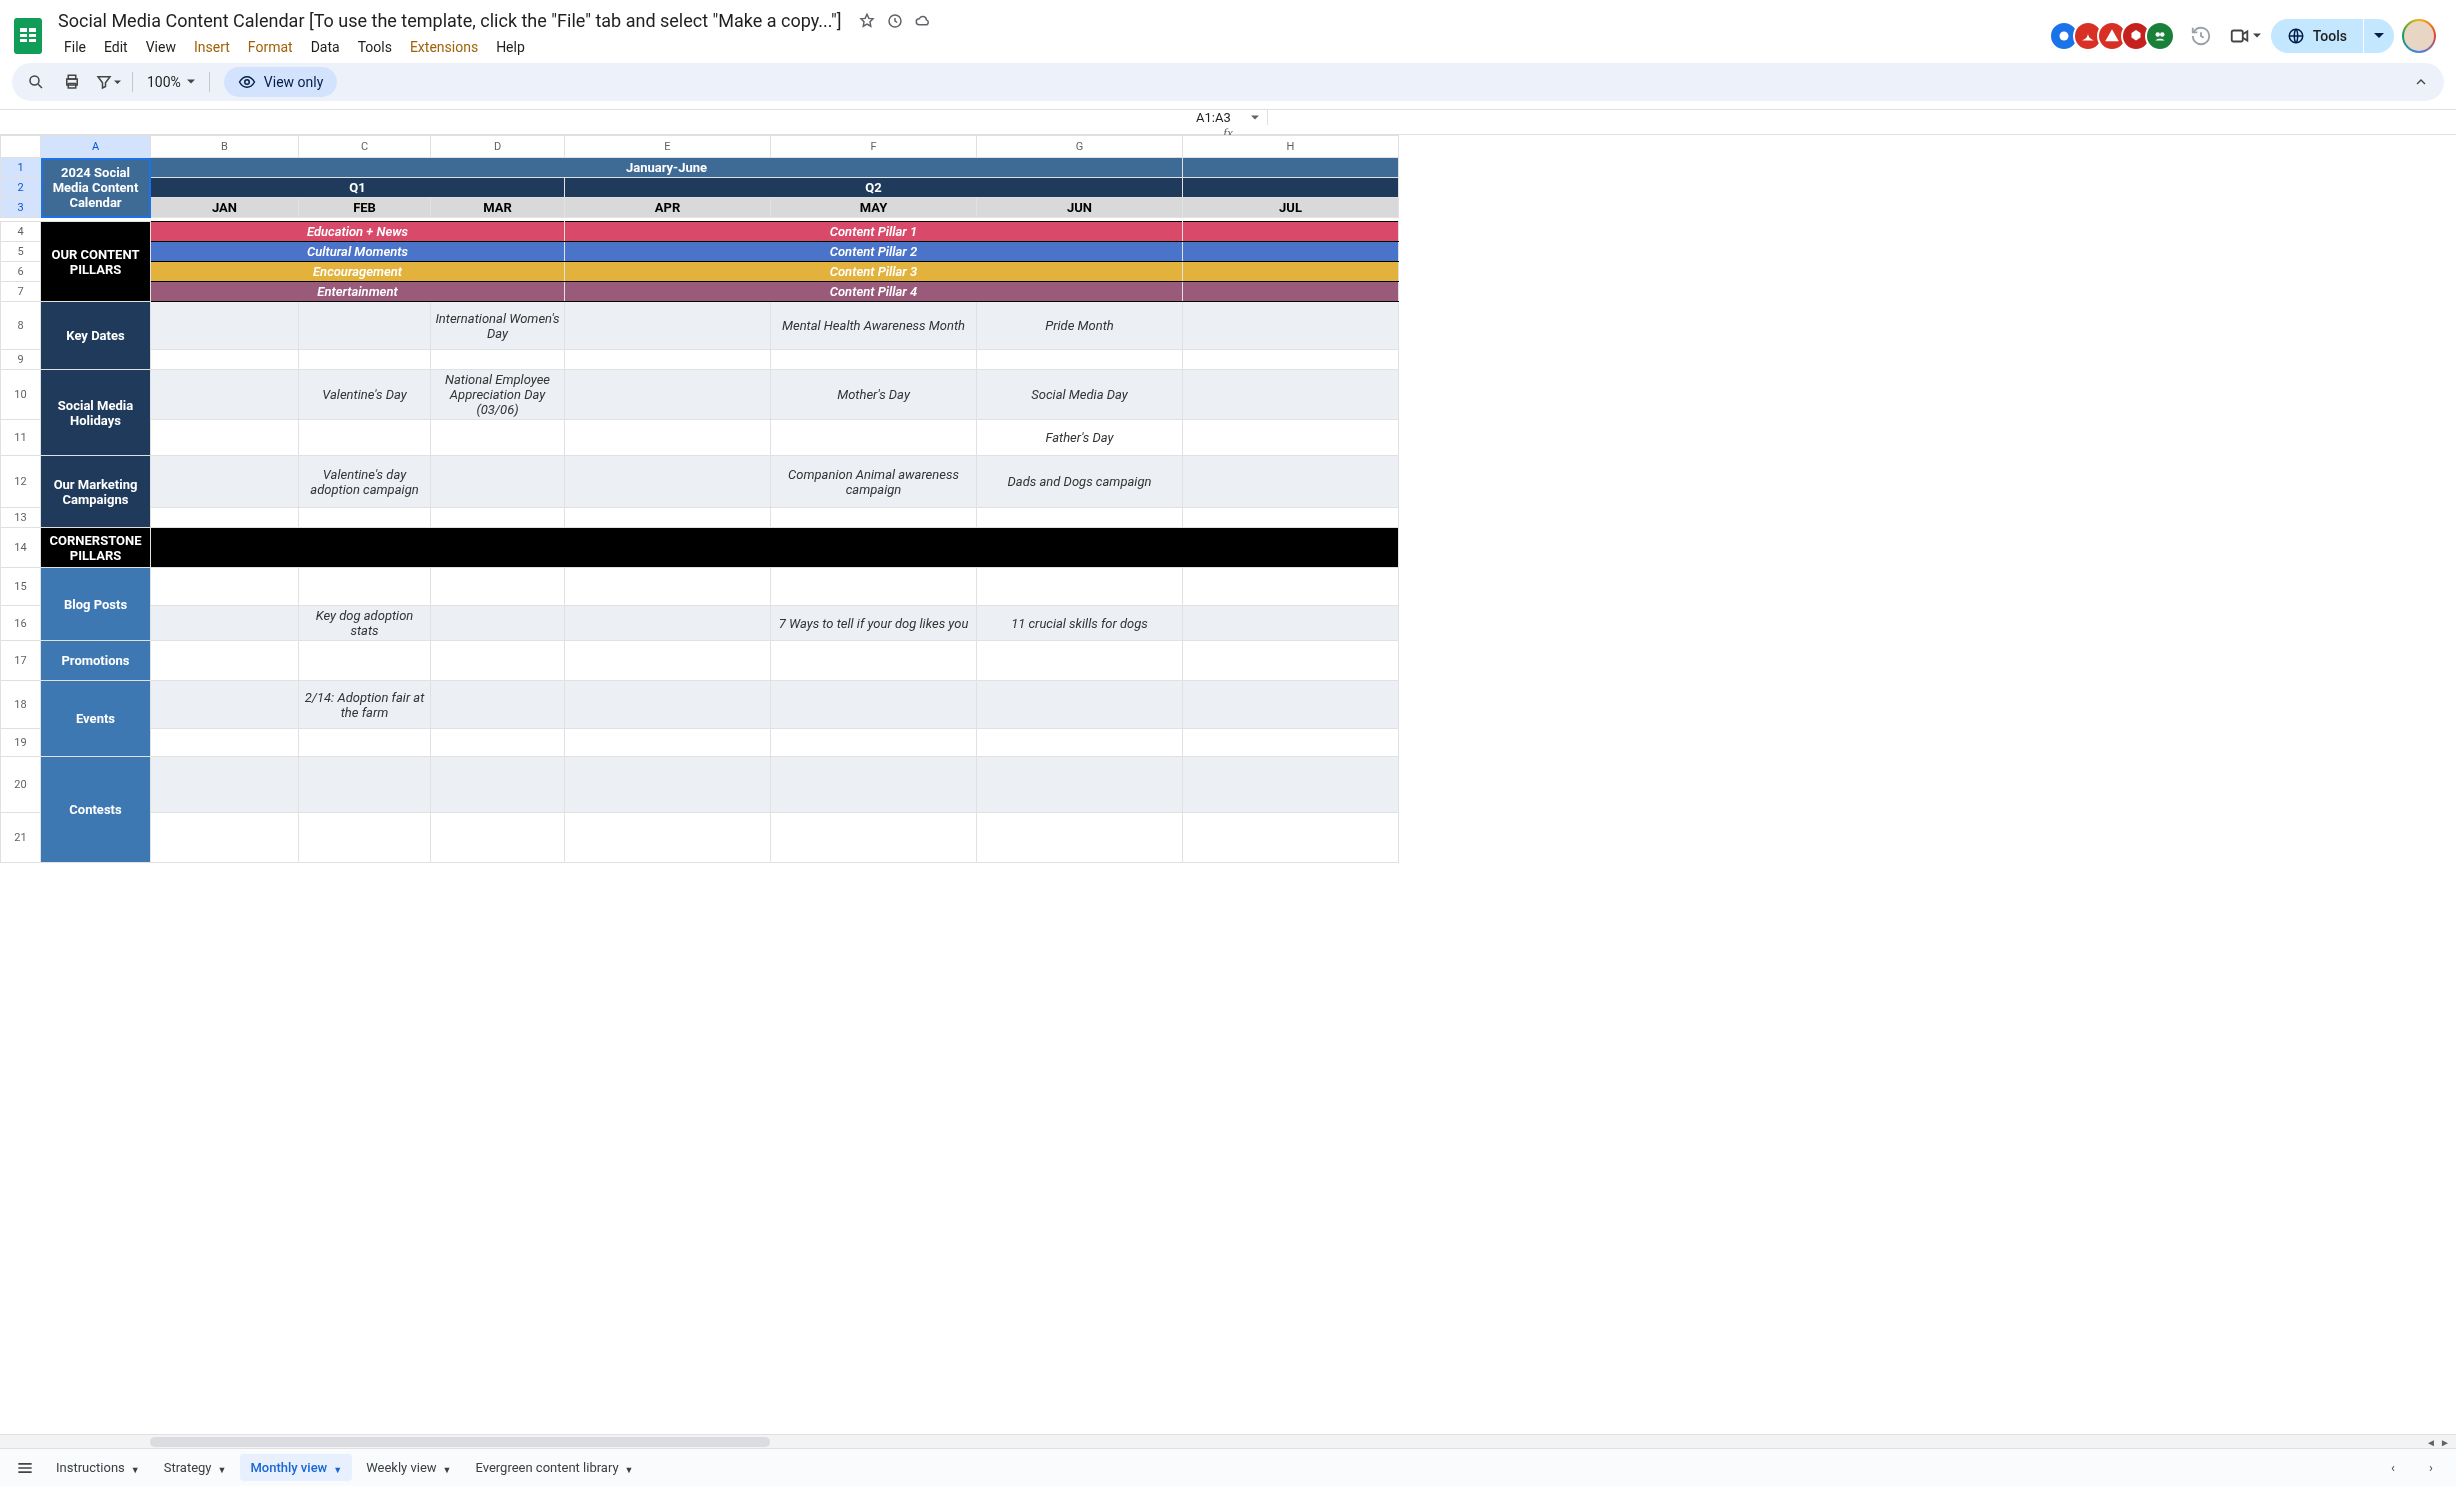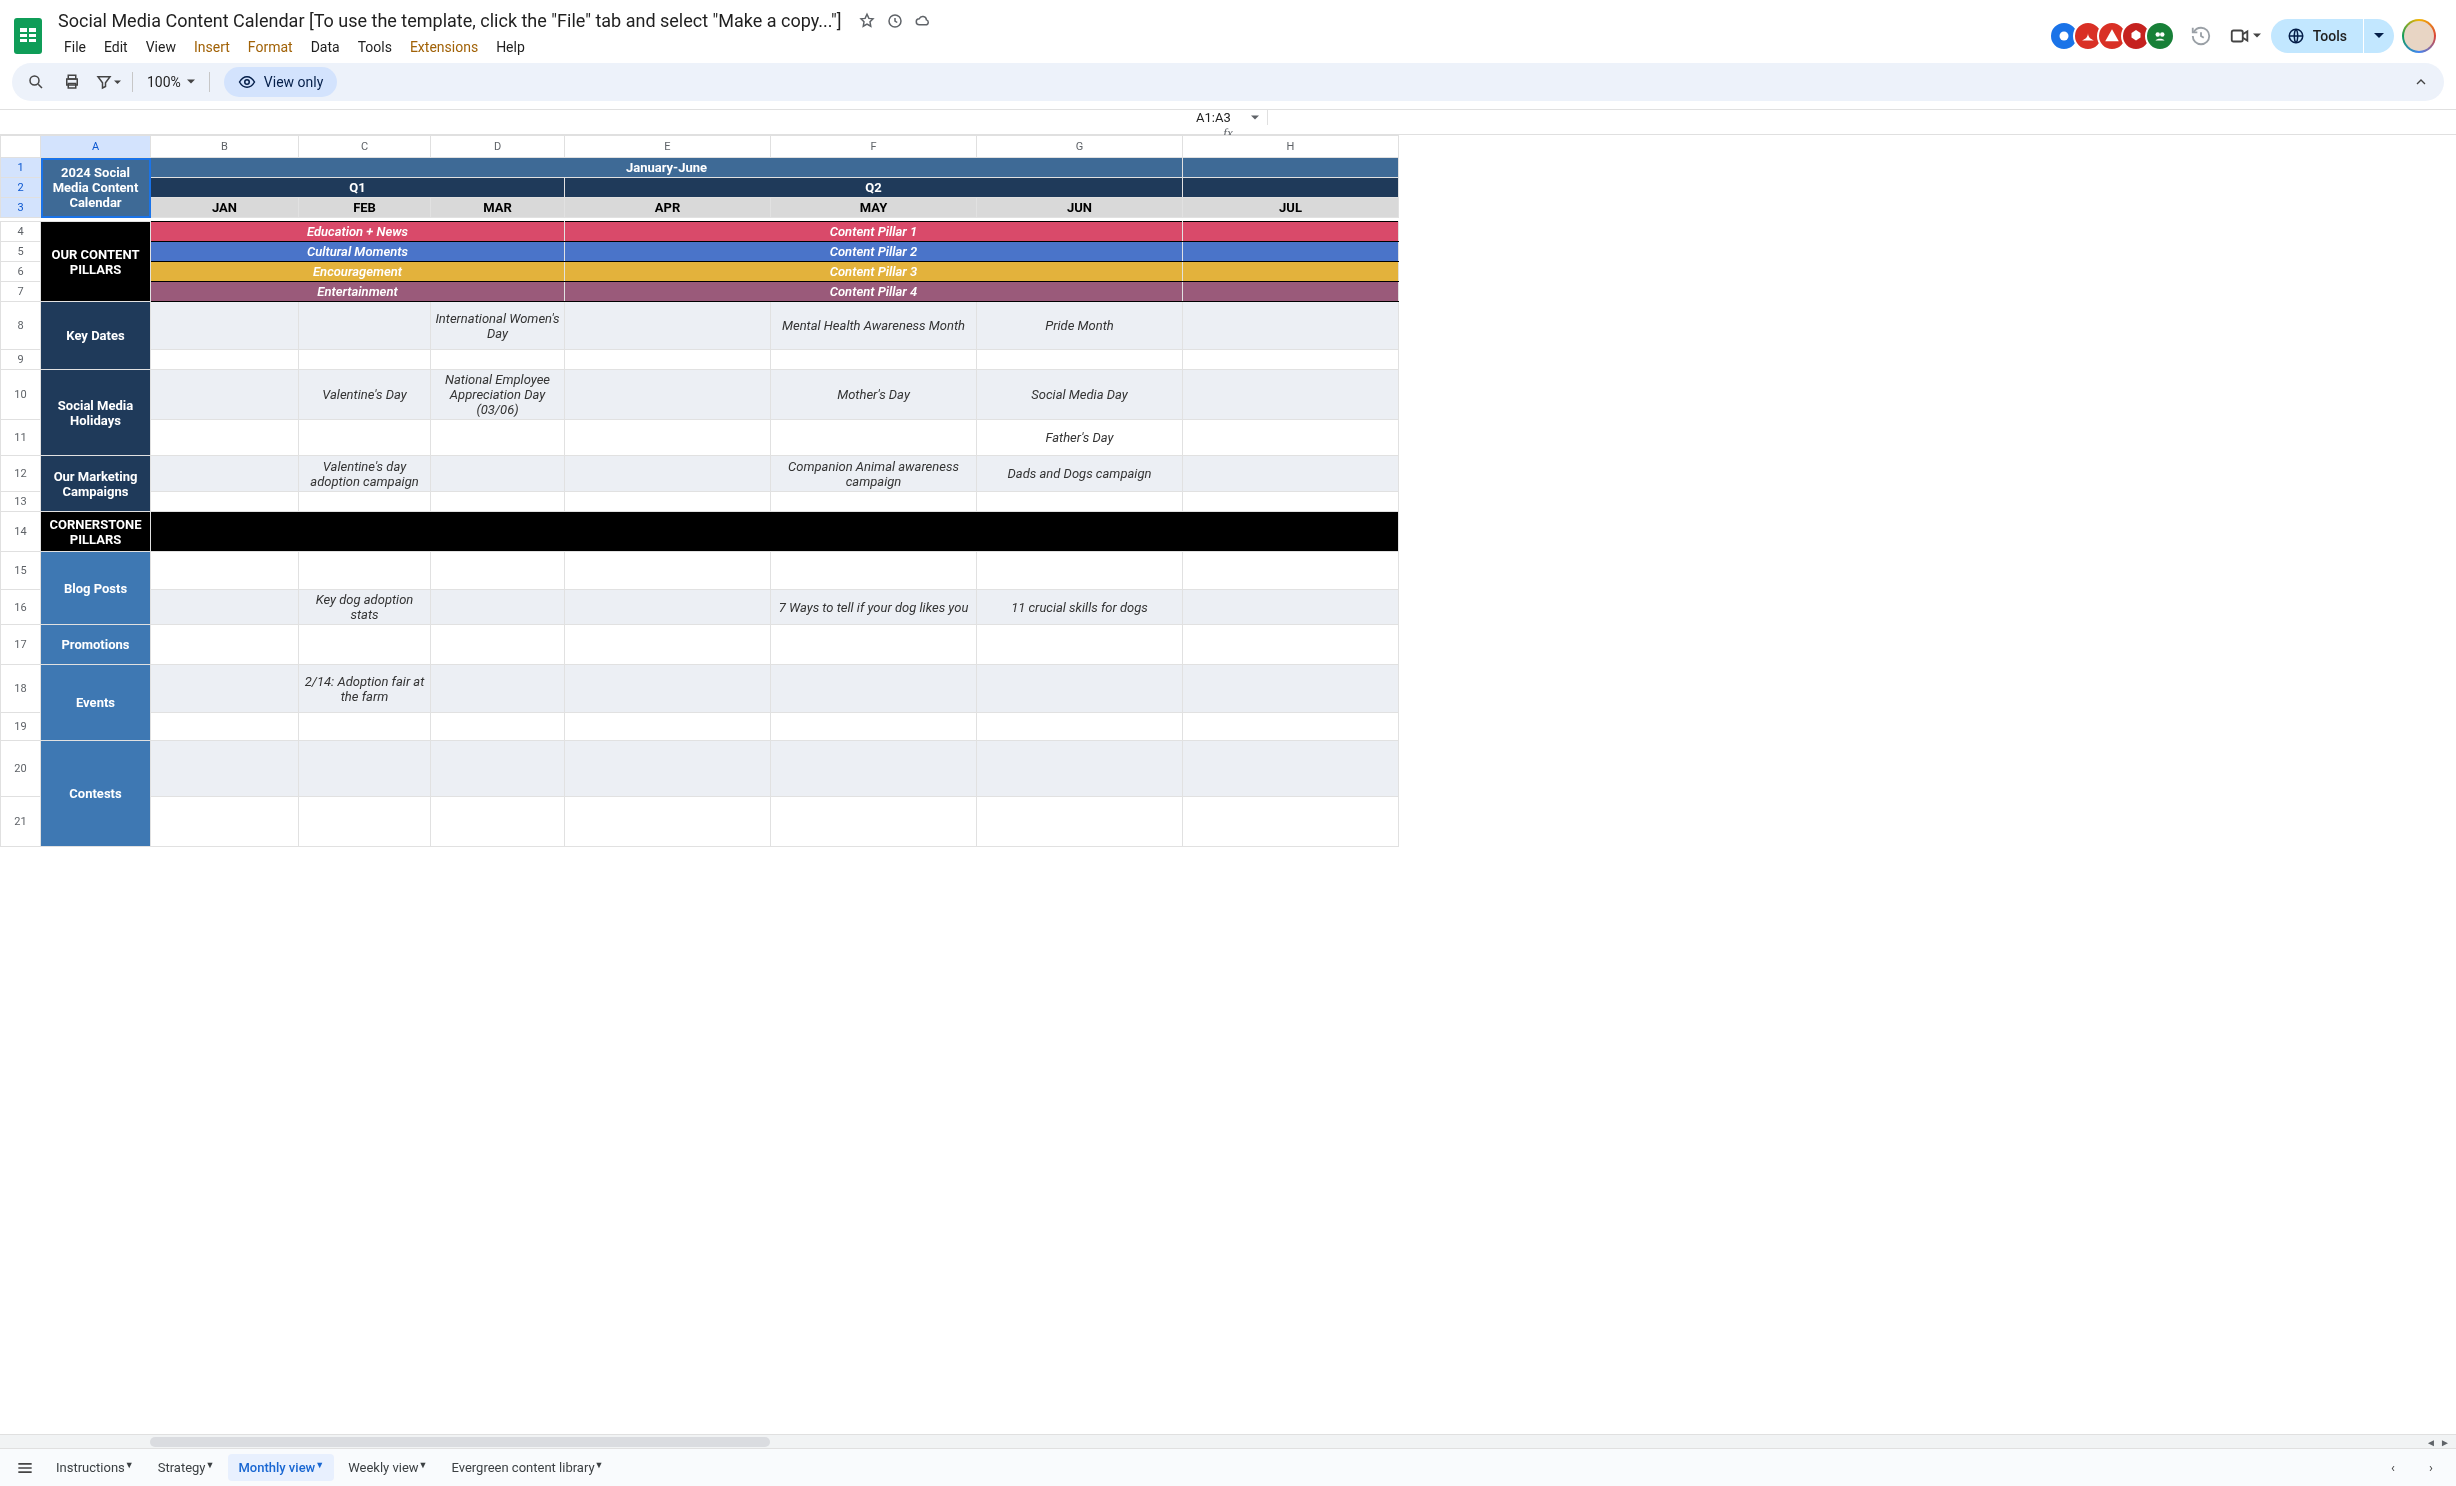--- a/index.html
+++ b/index.html
@@ -82,21 +82,21 @@
 
   
   .hscroll-strip { height:14px; background:#f1f3f4; border-top:1px solid #e0e0e0; position:relative;}
   .hscroll-thumb { position:absolute; left:150px; top:2px; height:10px; width:620px; background:#dadce0; border-radius:5px;}
   .hscroll-arrow { position:absolute; top:0; width:14px; height:14px; display:flex; align-items:center; justify-content:center; font-size:10px; color:#5f6368;}
   .hscroll-arrow.l{right:18px;} .hscroll-arrow.r{right:4px;}
 
   
   .sheet-tabs { display:flex; align-items:center; height:38px; border-top:1px solid #e0e0e0; background:#f9fbfd; padding:0 8px; gap:4px;}
   .tab-btn { width:34px; height:30px; display:flex; align-items:center; justify-content:center; color:#444; cursor:pointer; border-radius:4px;}
-  .sheet-tab { padding:6px 10px; font-size:13px; color:#3c4043; display:flex; align-items:flex-start; cursor:pointer; border-radius:4px;}
+  .sheet-tab { padding:6px 10px; font-size:13px; color:#3c4043; display:flex; align-items:flex-end; gap:6px; cursor:pointer; border-radius:4px;}
   .sheet-tab.active { background:#e8f0fe; color:#1967d2; font-weight:500;}
   .tab-caret { font-size:9px; color:inherit;}
   .tabs-spacer{flex:1;}
   
   svg { display:block; }
 </style>
 </head>
 <body>
 
 <div class="titlebar">
@@ -377,21 +377,21 @@
       <td class="row-hdr">11</td>
       <td class="cell"></td>
             <td class="cell"></td>
             <td class="cell"></td>
             <td class="cell"></td>
             <td class="cell"></td>
       <td class="cell italic">Father's Day</td>
       <td class="cell"></td>
     </tr>
 
-    <tr style="height:36px;">
+    <tr style="height:52px;">
       <td class="row-hdr">12</td>
       <td class="cell side-dark" rowspan="2">Our Marketing Campaigns</td>
       <td class="cell alt"></td>
       <td class="cell alt italic">Valentine's day adoption campaign</td>
       <td class="cell alt"></td>
             <td class="cell alt"></td>
       <td class="cell alt italic">Companion Animal awareness campaign</td>
       <td class="cell alt italic">Dads and Dogs campaign</td>
       <td class="cell alt"></td>
     </tr>

